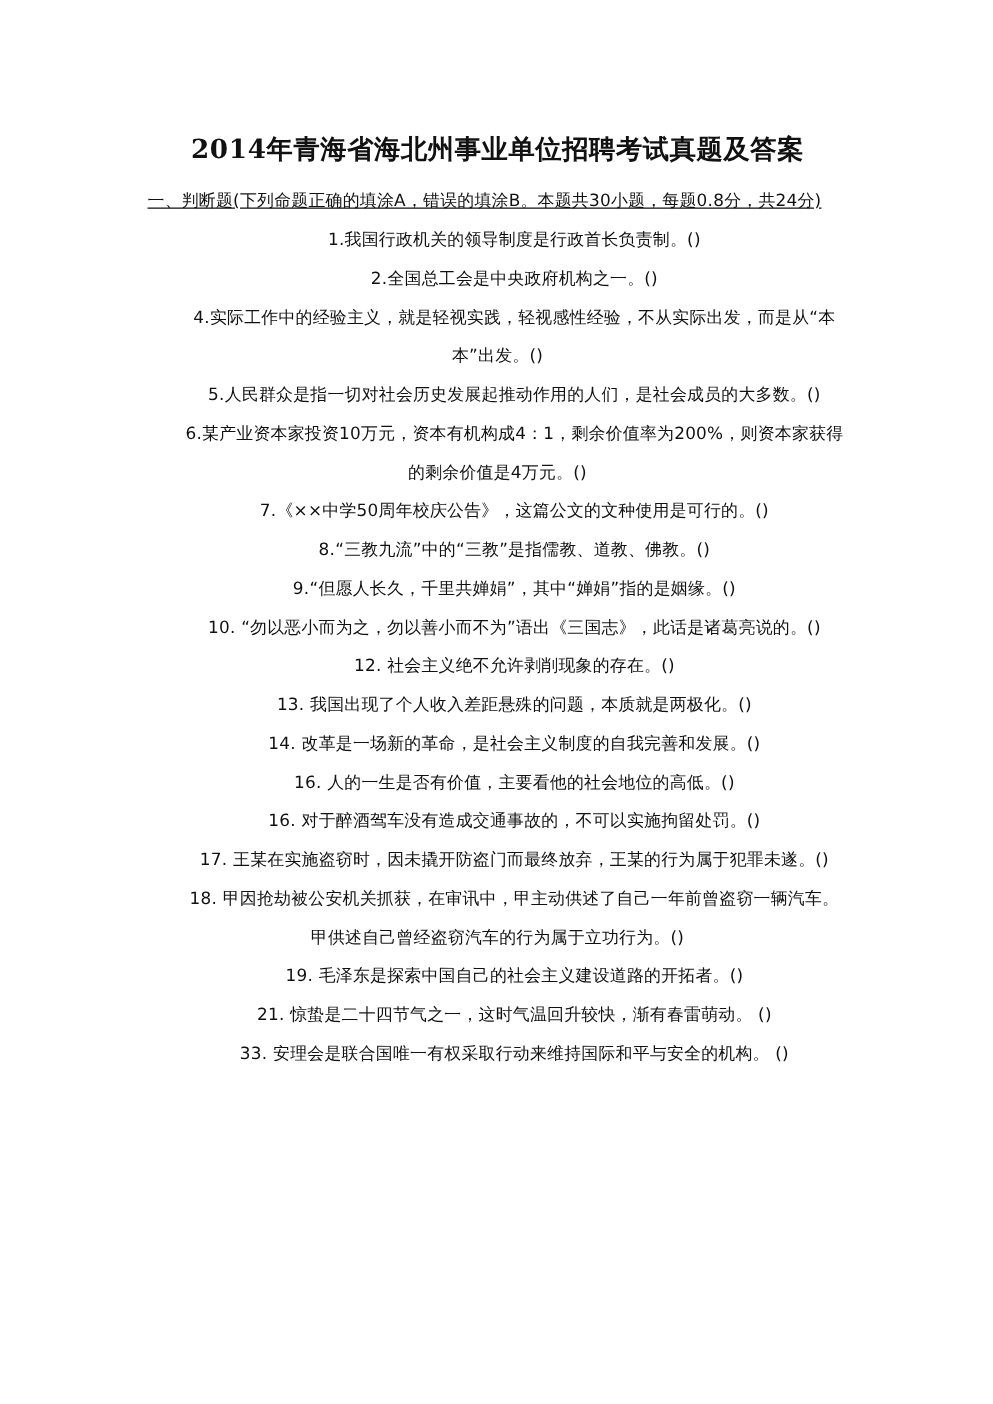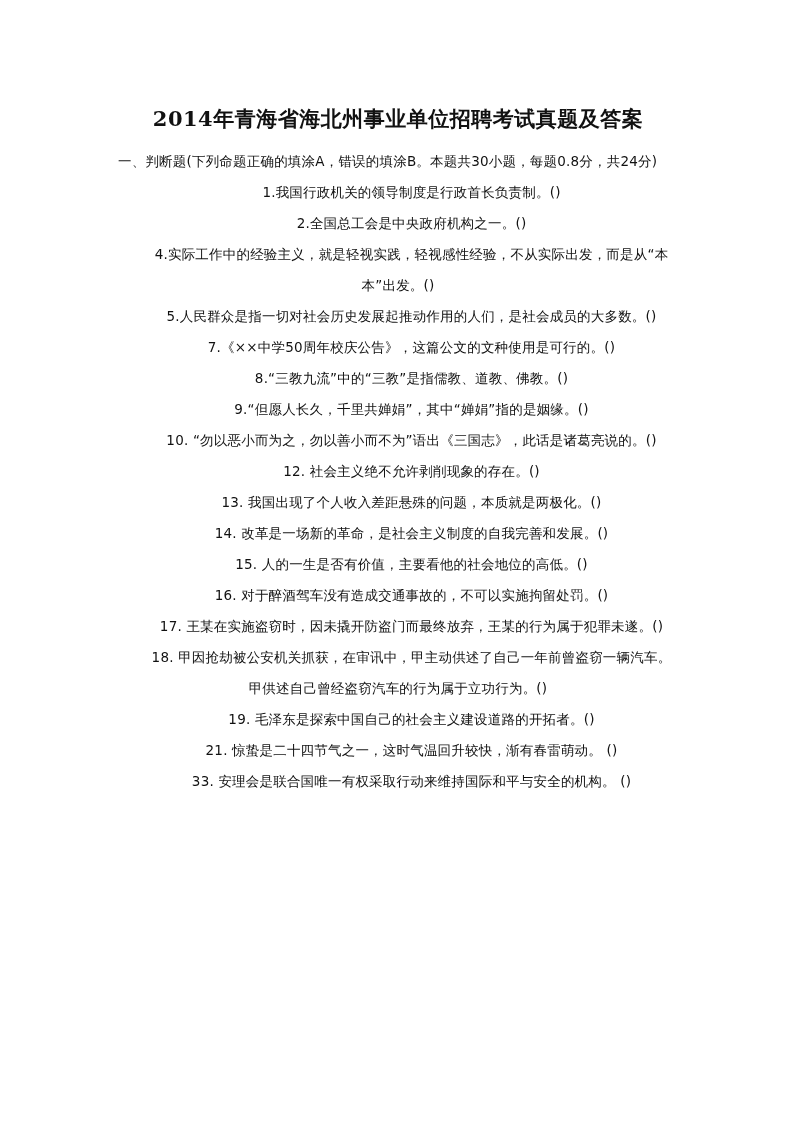--- a/index.html
+++ b/index.html
@@ -28,20 +28,21 @@
       text-align: center;
       margin: 0 0 12px 0;
       line-height: 30px;
       letter-spacing: 0.5px;
     }
     .section-heading {
       font-size: 13.5px;
       line-height: 31px;
       margin: 0;
       letter-spacing: 0.2px;
+      text-decoration: underline;
     }
     .question {
       font-size: 13.5px;
       line-height: 31px;
       margin: 0;
       text-indent: 27px;
       letter-spacing: 0.2px;
       text-align: center;
     }
   </style>
@@ -49,28 +50,29 @@
 <body>
 
 <div class="page">
   <h1 class="title">2014年青海省海北州事业单位招聘考试真题及答案</h1>
   <p class="section-heading">一、判断题(下列命题正确的填涂A，错误的填涂B。本题共30小题，每题0.8分，共24分)</p>
   <div>
     <p class="question">1.我国行政机关的领导制度是行政首长负责制。()</p>
     <p class="question">2.全国总工会是中央政府机构之一。()</p>
     <p class="question">4.实际工作中的经验主义，就是轻视实践，轻视感性经验，不从实际出发，而是从“本本”出发。()</p>
     <p class="question">5.人民群众是指一切对社会历史发展起推动作用的人们，是社会成员的大多数。()</p>
+    <p class="question">6.某产业资本家投资10万元，资本有机构成4：1，剩余价值率为200%，则资本家获得的剩余价值是4万元。()</p>
     <p class="question">7.《××中学50周年校庆公告》，这篇公文的文种使用是可行的。()</p>
     <p class="question">8.“三教九流”中的“三教”是指儒教、道教、佛教。()</p>
     <p class="question">9.“但愿人长久，千里共婵娟”，其中“婵娟”指的是姻缘。()</p>
     <p class="question">10. “勿以恶小而为之，勿以善小而不为”语出《三国志》，此话是诸葛亮说的。()</p>
     <p class="question">12. 社会主义绝不允许剥削现象的存在。()</p>
     <p class="question">13. 我国出现了个人收入差距悬殊的问题，本质就是两极化。()</p>
     <p class="question">14. 改革是一场新的革命，是社会主义制度的自我完善和发展。()</p>
-    <p class="question">15. 人的一生是否有价值，主要看他的社会地位的高低。()</p>
+    <p class="question">16. 人的一生是否有价值，主要看他的社会地位的高低。()</p>
     <p class="question">16. 对于醉酒驾车没有造成交通事故的，不可以实施拘留处罚。()</p>
     <p class="question">17. 王某在实施盗窃时，因未撬开防盗门而最终放弃，王某的行为属于犯罪未遂。()</p>
     <p class="question">18. 甲因抢劫被公安机关抓获，在审讯中，甲主动供述了自己一年前曾盗窃一辆汽车。甲供述自己曾经盗窃汽车的行为属于立功行为。()</p>
     <p class="question">19. 毛泽东是探索中国自己的社会主义建设道路的开拓者。()</p>
     <p class="question">21. 惊蛰是二十四节气之一，这时气温回升较快，渐有春雷萌动。 ()</p>
     <p class="question">33. 安理会是联合国唯一有权采取行动来维持国际和平与安全的机构。 ()</p>
   </div>
 </div>
 
 </body></html>

